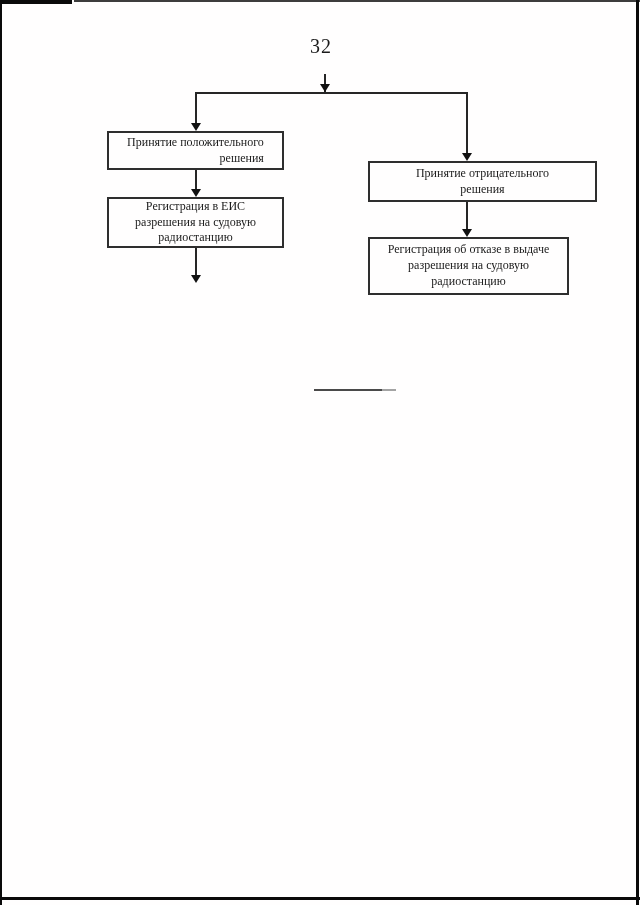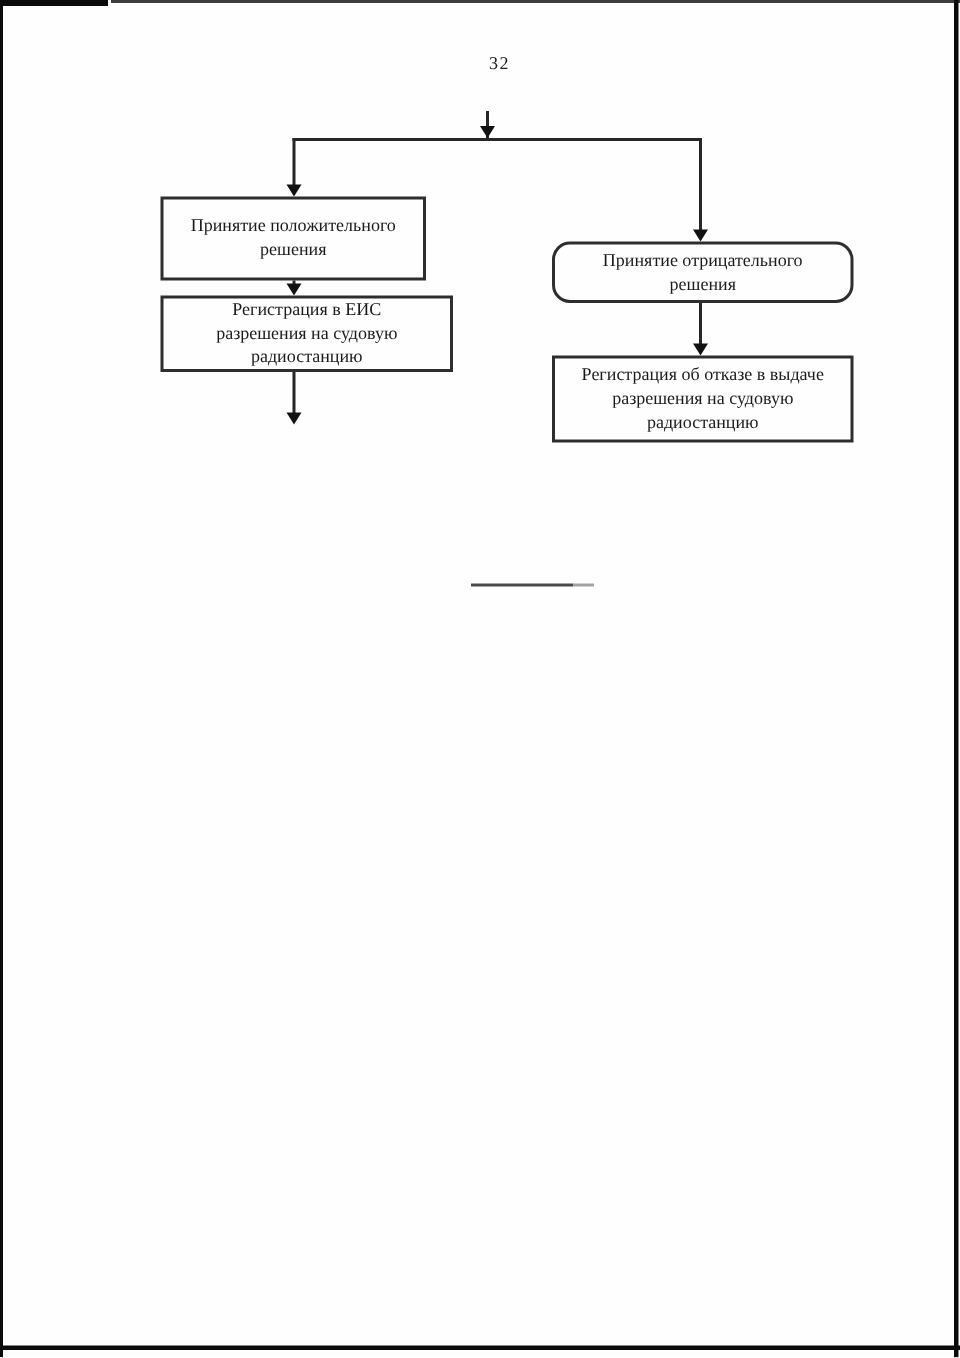--- a/index.html
+++ b/index.html
@@ -15,44 +15,44 @@
   
   .edge { position: absolute; background: #0a0a0a; }
   .edge-left   { left: 0; top: 0; width: 2px; height: 905px; }
   .edge-top-thick { left: 0; top: 0; width: 72px; height: 4px; }
   .edge-top-thin  { left: 74px; top: 0; width: 566px; height: 2px; background: #3d3d3d; }
   .edge-right  { left: 636px; top: 0; width: 3px; height: 905px; }
   .edge-bottom { left: 0; top: 897px; width: 640px; height: 3px; }
 
   .page-number {
     position: absolute;
-    left: 326px; top: 35px;
-    font-size: 12px;
+    left: 310px; top: 35px;
+    font-size: 20px;
     letter-spacing: 1px;
   }
 
   
   .node {
     position: absolute;
     box-sizing: border-box;
     border: 2px solid #2e2e2e;
     background: #fffefe;
     display: flex;
     align-items: center;
     justify-content: center;
     text-align: center;
     white-space: pre-line;
     font-size: 12px;
     line-height: 1.32;
     padding: 1px 2px;
   }
-  .node-l1 { left: 107px; top: 131px; width: 177px; height: 56px; }
-  .node-l2 { left: 107px; top: 197px; width: 195px; height: 51px; }
+  .node-l1 { left: 107px; top: 131px; width: 177px; height: 39px; text-align: right; }
+  .node-l2 { left: 107px; top: 197px; width: 177px; height: 51px; }
   .node-l3 { left: 107px; top: 283px; width: 177px; height: 39px; }
-  .node-r1 { left: 368px; top: 161px; width: 201px; height: 41px; border-radius: 12px; }
+  .node-r1 { left: 368px; top: 161px; width: 229px; height: 41px; }
   .node-r2 { left: 368px; top: 237px; width: 201px; height: 58px; }
 
   
   .line { position: absolute; background: #262626; }
   .vline { width: 2px; }
   .hline { height: 2px; }
   .line-top-stem   { left: 324px; top: 74px;  height: 18px; }
   .line-branch     { left: 195px; top: 92px;  width: 273px; }
   .line-drop-left  { left: 195px; top: 92px;  height: 32px; }
   .line-drop-right { left: 466px; top: 92px;  height: 62px; }

